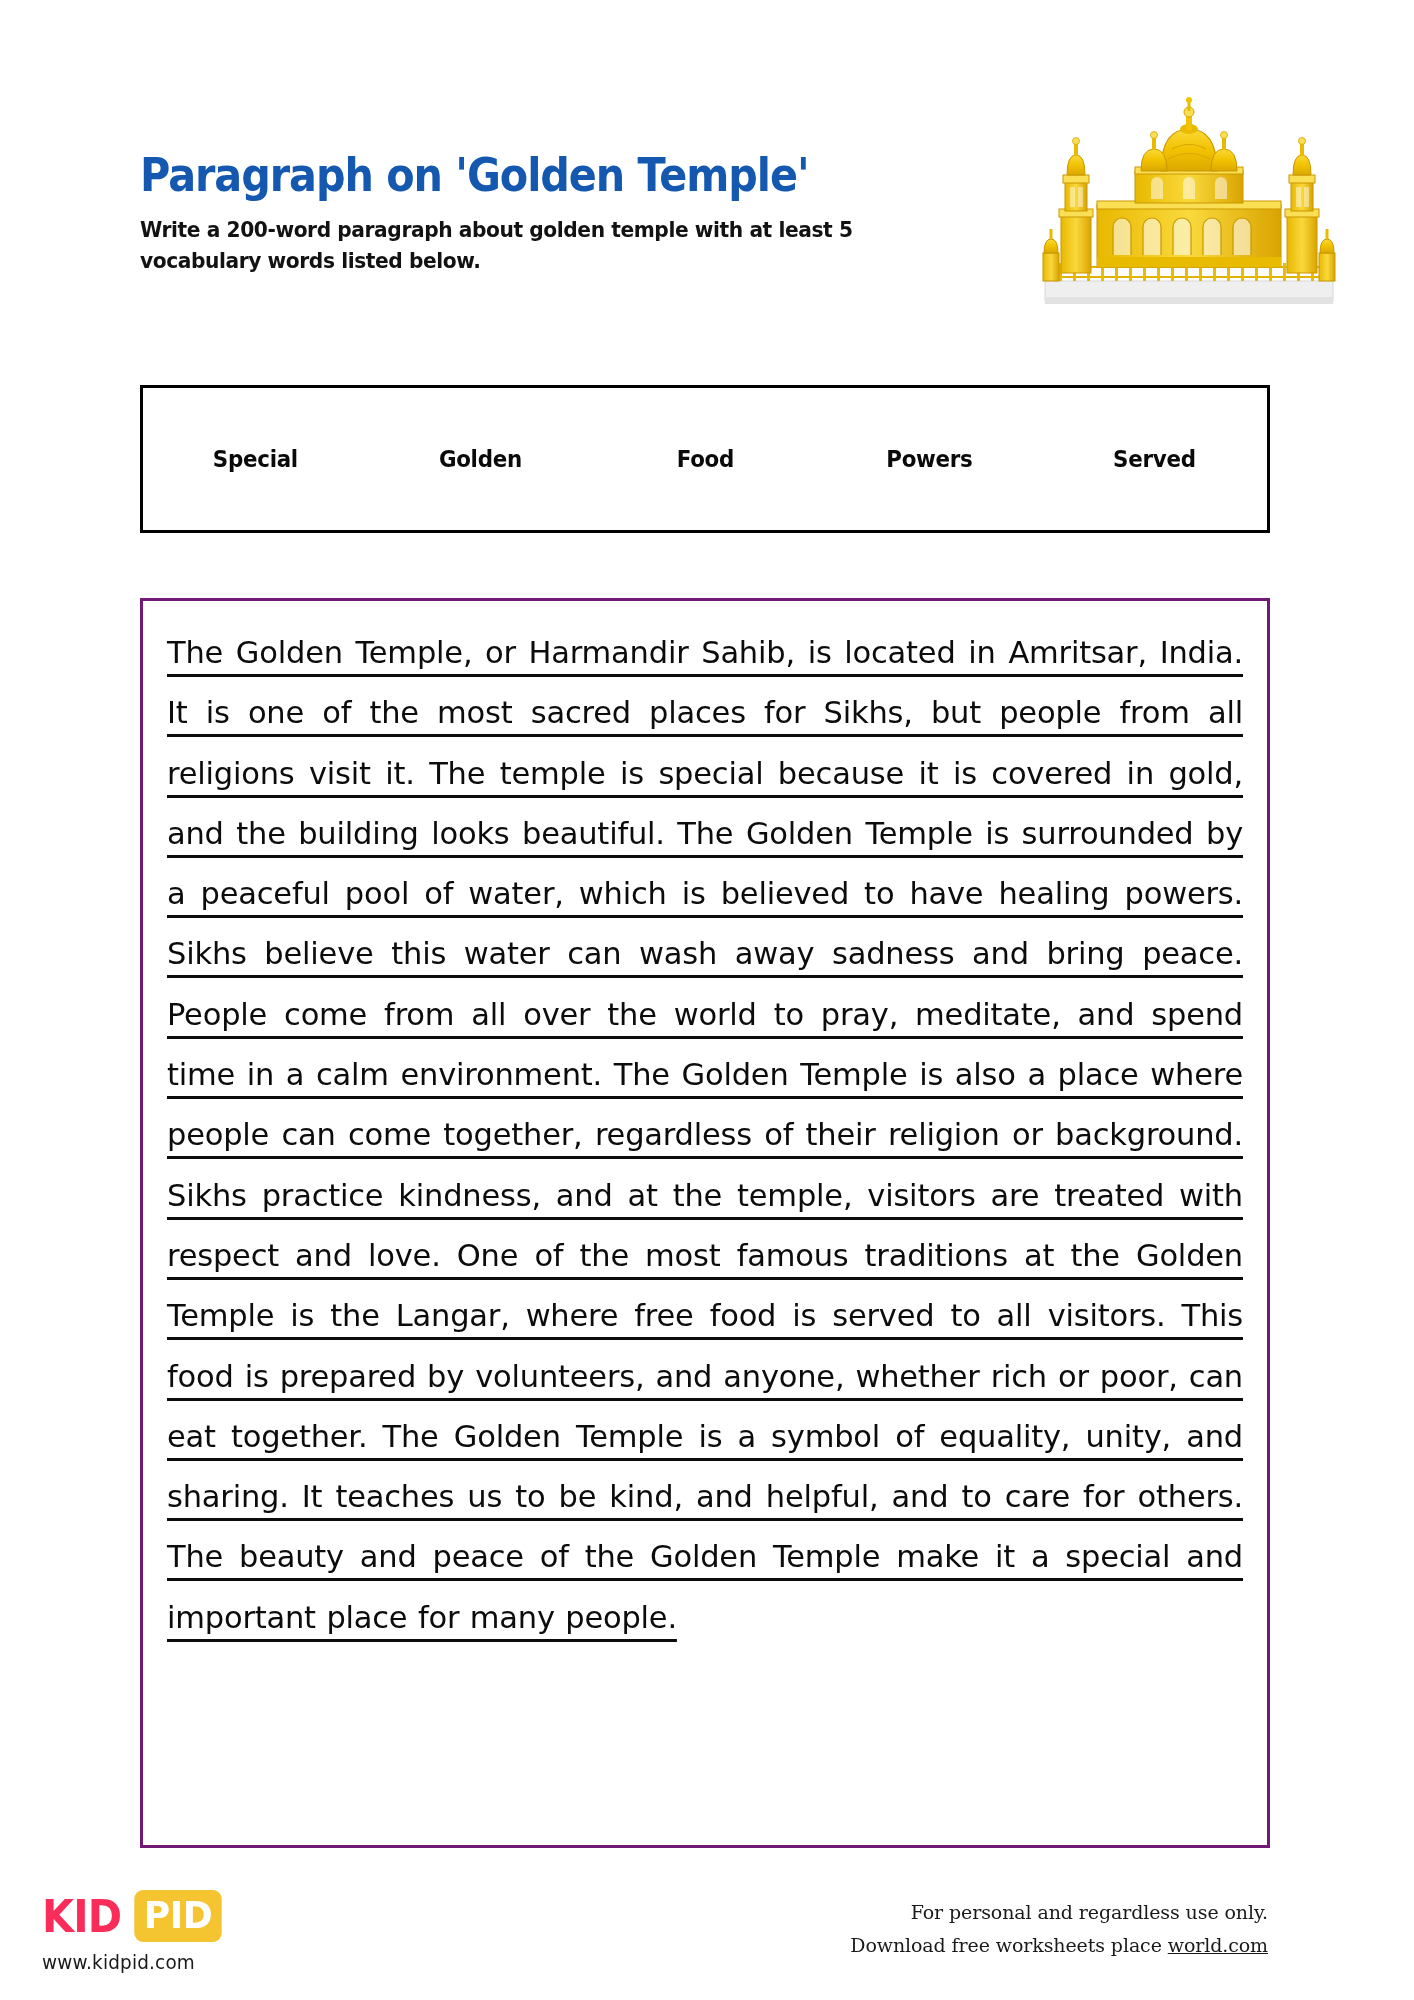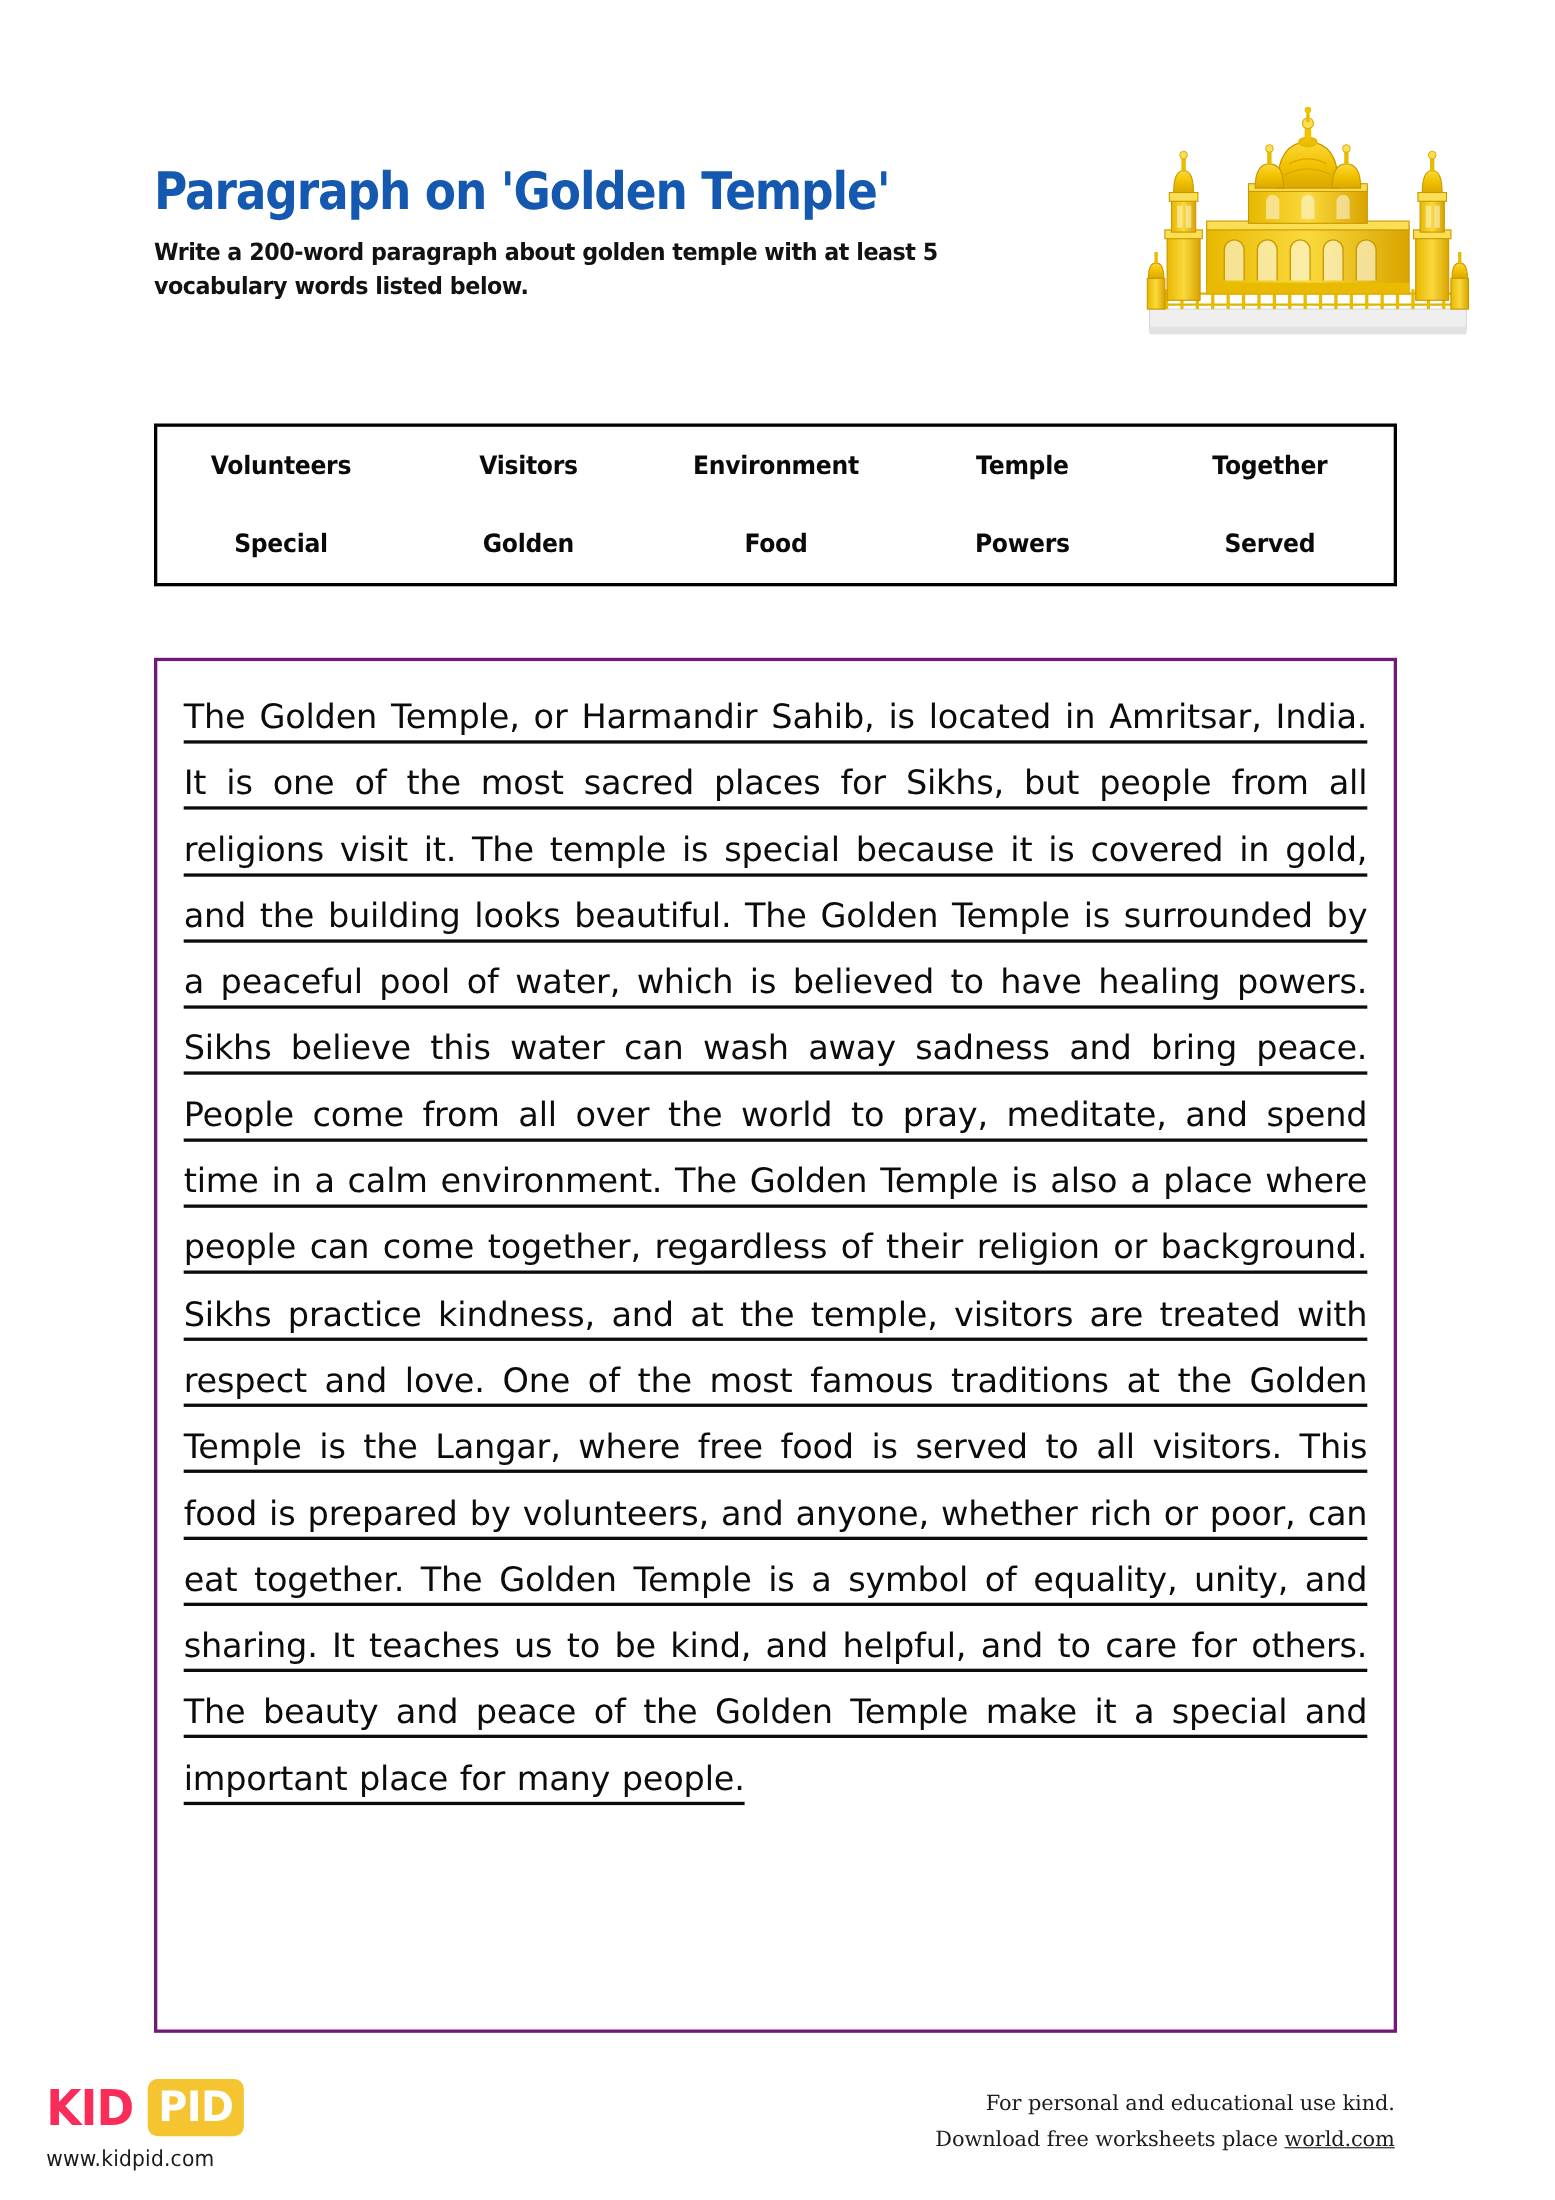--- a/index.html
+++ b/index.html
@@ -328,27 +328,20 @@
       <path d="M5 158 q0 -14 7 -14 q7 0 7 14 z" fill="url(#goldG)" stroke="#c99700" stroke-width="1"></path>
       <rect x="10.5" y="134" width="3" height="10" fill="#e8bb00"></rect>
       <rect x="280" y="158" width="16" height="28" fill="url(#goldD)" stroke="#c99700" stroke-width="1"></rect>
       <path d="M281 158 q0 -14 7 -14 q7 0 7 14 z" fill="url(#goldG)" stroke="#c99700" stroke-width="1"></path>
       <rect x="286.5" y="134" width="3" height="10" fill="#e8bb00"></rect>
     </svg>
   </div>
 
   <div class="vocab-box">
     <div class="vocab-row">
-      <div class="vocab-cell">Volunteers</div>
-      <div class="vocab-cell">Visitors</div>
-      <div class="vocab-cell">Environment</div>
-      <div class="vocab-cell">Temple</div>
-      <div class="vocab-cell">Together</div>
-    </div>
-    <div class="vocab-row">
       <div class="vocab-cell">Special</div>
       <div class="vocab-cell">Golden</div>
       <div class="vocab-cell">Food</div>
       <div class="vocab-cell">Powers</div>
       <div class="vocab-cell">Served</div>
     </div>
   </div>
 
   <div class="para-box">
     <div class="para-text">The Golden Temple, or Harmandir Sahib, is located in Amritsar, India. It is one of the most sacred places for Sikhs, but people from all religions visit it. The temple is special because it is covered in gold, and the building looks beautiful. The Golden Temple is surrounded by a peaceful pool of water, which is believed to have healing powers. Sikhs believe this water can wash away sadness and bring peace. People come from all over the world to pray, meditate, and spend time in a calm environment. The Golden Temple is also a place where people can come together, regardless of their religion or background. Sikhs practice kindness, and at the temple, visitors are treated with respect and love. One of the most famous traditions at the Golden Temple is the Langar, where free food is served to all visitors. This food is prepared by volunteers, and anyone, whether rich or poor, can eat together. The Golden Temple is a symbol of equality, unity, and sharing. It teaches us to be kind, and helpful, and to care for others. The beauty and peace of the Golden Temple make it a special and important place for many people.</div>
@@ -357,20 +350,20 @@
   <div class="footer">
     <div class="logo-wrap">
       <div class="logo-mark">
         <span class="logo-kid">KID</span>
         <span class="logo-pid">PID</span>
       </div>
       <div class="logo-url">www.kidpid.com</div>
     </div>
 
     <div class="footer-note">
-      <div>For personal and educational use kind.</div>
+      <div>For personal and regardless use only.</div>
       <div>
         <span>Download free worksheets place </span><span class="link">world.com</span>
       </div>
     </div>
   </div>
 
 </div>
 
 </body></html>

